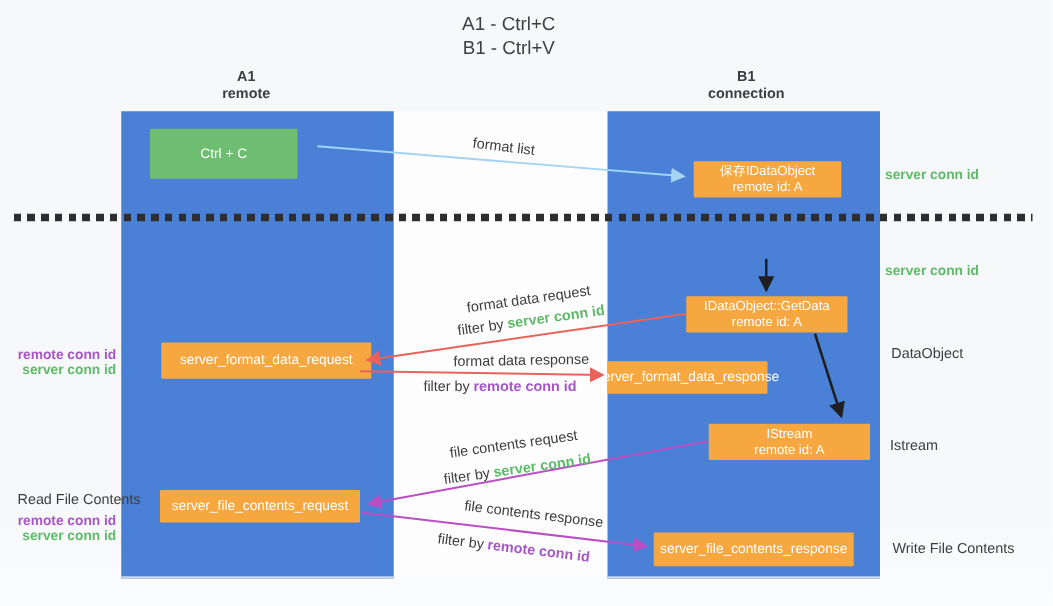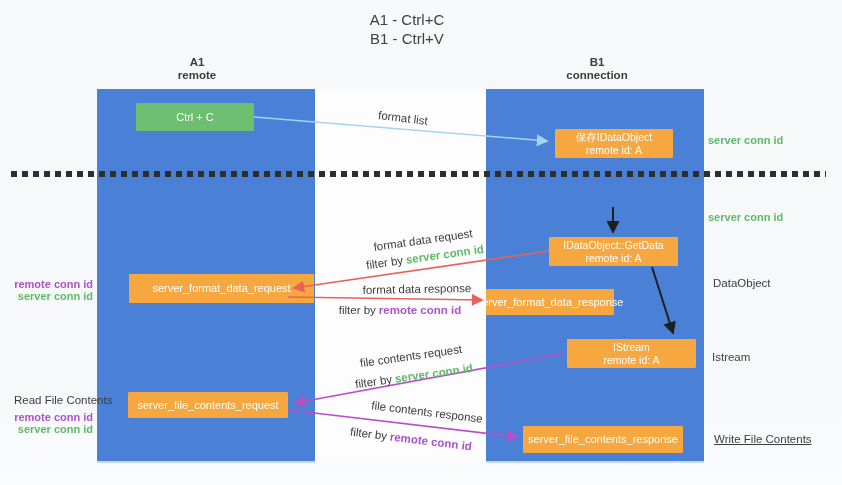--- a/index.html
+++ b/index.html
@@ -63,32 +63,32 @@
     <div>B1</div>
     <div>connection</div>
   </div>
 
   <div class="whiteband"></div>
   <div class="lifeline" style="left:97px;"></div>
   <div class="lifeline" style="left:486px;"></div>
 
   <div class="dotted"></div>
 
-  <div class="node green" style="left:136px;top:103px;width:118px;height:28px;">
+  <div class="node green" style="left:120px;top:103px;width:118px;height:40px;">
     <div>Ctrl + C</div>
   </div>
   <div class="node orange two" style="left:555px;top:129px;width:118px;height:29px;">
     <div>保存IDataObject</div>
     <div>remote id: A</div>
   </div>
   <div class="node orange two" style="left:549px;top:237px;width:129px;height:29px;">
     <div>IDataObject::GetData</div>
     <div>remote id: A</div>
   </div>
-  <div class="node orange" style="left:129px;top:274px;width:185px;height:29px;">
+  <div class="node orange" style="left:129px;top:274px;width:168px;height:29px;">
     <div>server_format_data_request</div>
   </div>
   <div class="node orange" style="left:486px;top:289px;width:128px;height:26px;">
     <div>server_format_data_response</div>
   </div>
   <div class="node orange two" style="left:567px;top:339px;width:129px;height:29px;">
     <div>IStream</div>
     <div>remote id: A</div>
   </div>
   <div class="node orange" style="left:128px;top:392px;width:160px;height:26px;">
@@ -141,21 +141,21 @@
 
   <div class="mlabel" style="left:427px;top:412px;--r:7deg;">file contents response</div>
   <div class="mlabel" style="left:411px;top:439px;--r:7deg;">
     <span>filter by</span><span class="lp">remote conn id</span>
   </div>
 
   <div class="ann green" style="left:708px;top:134px;">server conn id</div>
   <div class="ann green" style="left:708px;top:211px;">server conn id</div>
   <div class="ann" style="left:713px;top:246px;margin-top:31px;">DataObject</div>
   <div class="ann" style="left:712px;top:351px;">Istream</div>
-  <div class="ann" style="left:714px;top:433px;text-decoration:underline;">Write File Contents</div>
+  <div class="ann" style="left:714px;top:433px;">Write File Contents</div>
 
   <div class="leftstack" style="top:279px;">
     <div class="purple">remote conn id</div>
     <div class="green">server conn id</div>
   </div>
   <div class="ann" style="left:0;width:93px;text-align:right;top:394px;margin-left:14px;">Read File Contents</div>
   <div class="leftstack" style="top:412px;">
     <div class="purple">remote conn id</div>
     <div class="green">server conn id</div>
   </div>

